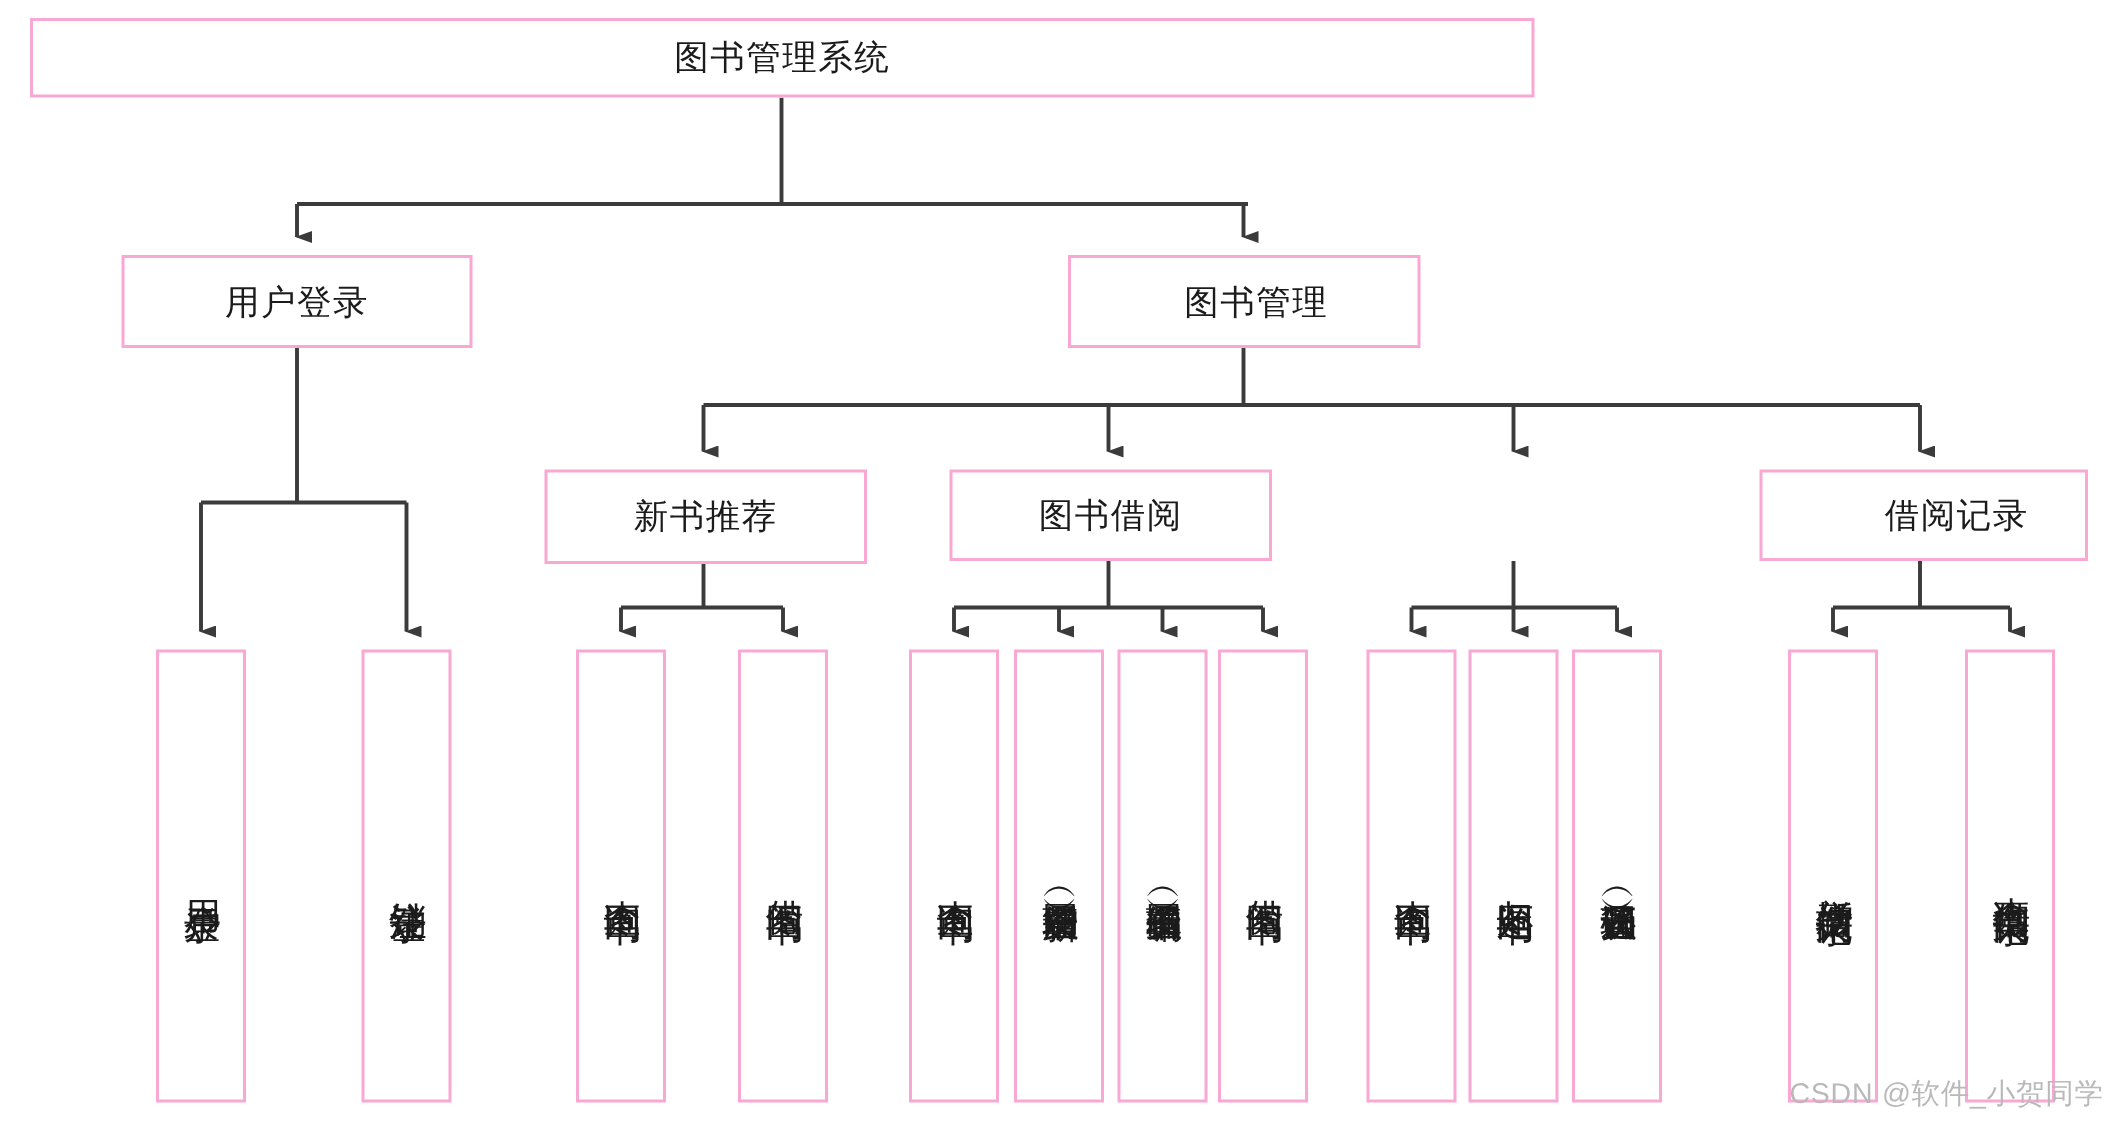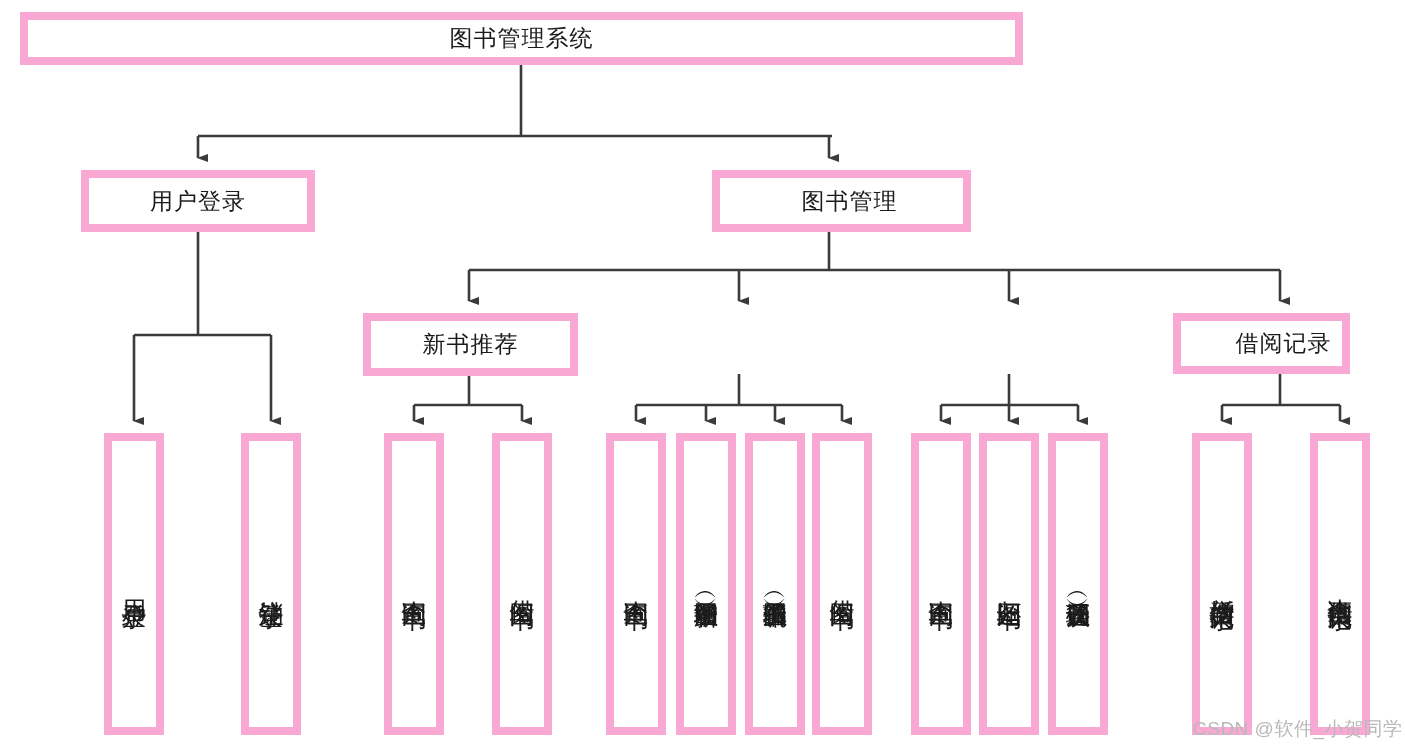--- a/index.html
+++ b/index.html
@@ -22,21 +22,21 @@
     left: 0;
     top: 0;
     width: 1405px;
     height: 747px;
     pointer-events: none;
   }
   .node {
     position: absolute;
     box-sizing: border-box;
     background: #ffffff;
-    border: 8px solid #f9a8d4;
+    border: 2px solid #f9a8d4;
     display: flex;
     align-items: center;
     justify-content: center;
     color: #1b1b1b;
     text-align: right;
   }
   .node.h {
     font-size: 23px;
     letter-spacing: 1px;
   }
@@ -121,28 +121,31 @@
     </g>
   </svg>
 
   <div class="node h" style="left:20px; top:12px; width:1003px; height:53px;">
     <span>图书管理系统</span>
   </div>
 
   <div class="node h" style="left:81px; top:170px; width:234px; height:62px;">
     <span>用户登录</span>
   </div>
-  <div class="node h" style="left:712px; top:170px; width:259px; height:62px;padding-left:16px;">
+  <div class="node h" style="left:712px; top:170px; width:235px; height:62px;padding-left:16px;">
     <span>图书管理</span>
   </div>
 
   <div class="node h" style="left:363px; top:313px; width:215px; height:63px;">
     <span>新书推荐</span>
   </div>
-  <div class="node h" style="left:1173px; top:313px; width:177px; height:61px;padding-left:44px;">
+  <div class="node h" style="left:633px; top:313px; width:215px; height:61px;">
+    <span>图书借阅</span>
+  </div>
+  <div class="node h" style="left:1173px; top:313px; width:219px; height:61px;padding-left:44px;">
     <span>借阅记录</span>
   </div>
 
   <div class="node v" style="left:104px; top:433px; width:60px; height:302px;">
     <span class="vlabel">用户登录</span>
   </div>
   <div class="node v" style="left:241px; top:433px; width:60px; height:302px;">
     <span class="vlabel">注销登录</span>
   </div>
 

